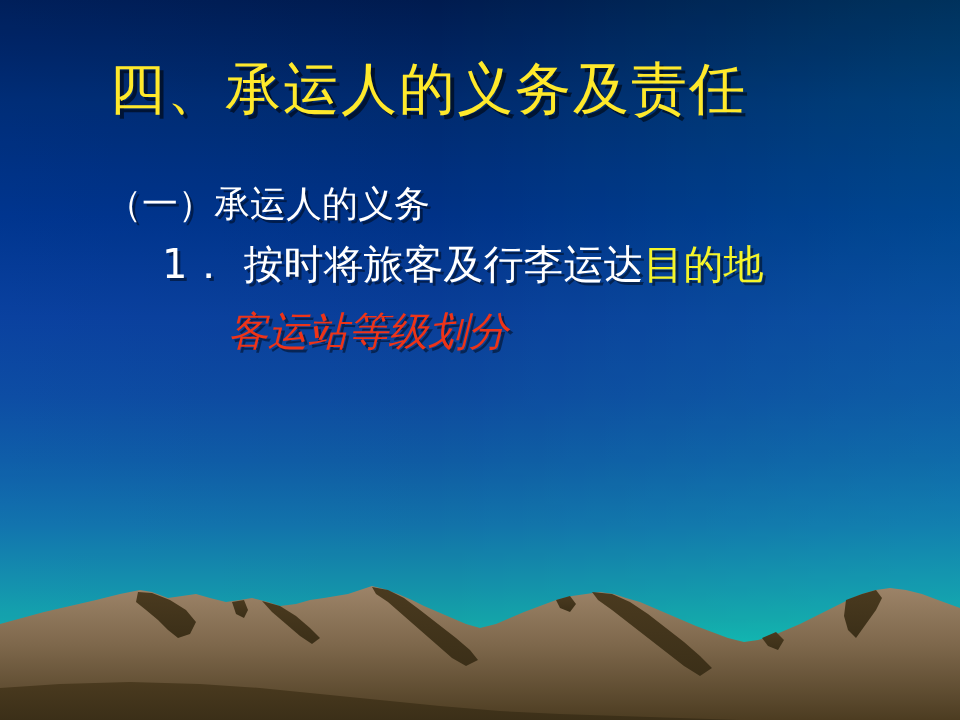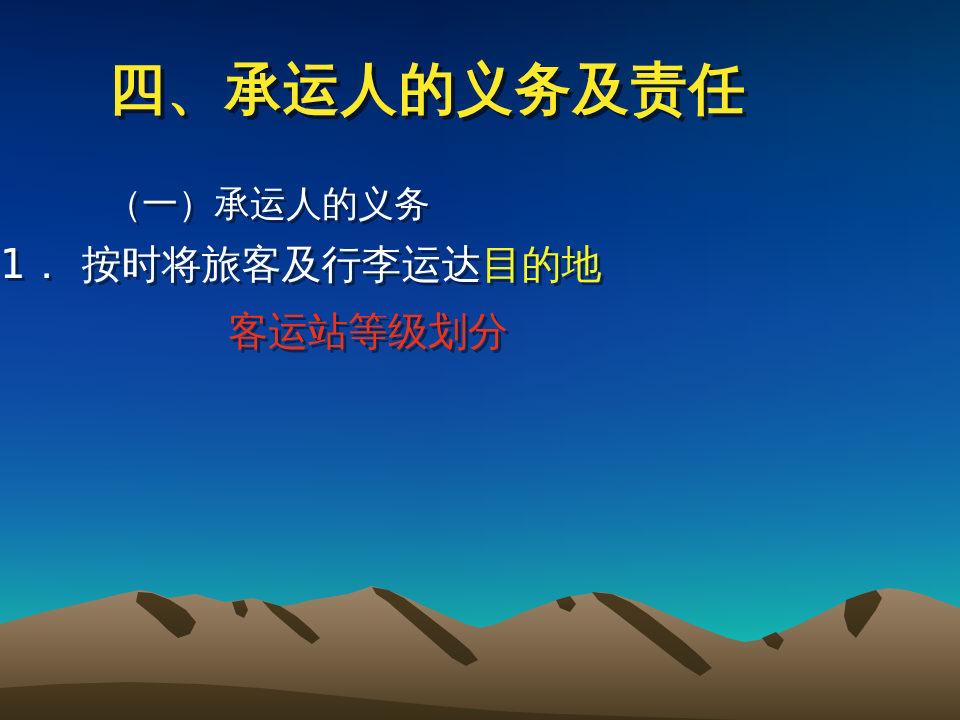--- a/index.html
+++ b/index.html
@@ -51,21 +51,21 @@
   }
 
   
   .title {
     position: absolute;
     top: 52px;
     left: 0;
     width: 856px;
     text-align: center;
     font-size: 56px;
-    font-weight: bold;
+    font-weight: normal;
     letter-spacing: 2px;
     color: #ffe92b;
     text-shadow: 4px 4px 0 rgba(0,0,0,0.55);
     z-index: 5;
     white-space: nowrap;
   }
 
   .body-block {
     position: absolute;
     left: 0;
@@ -80,33 +80,35 @@
     line-height: 1.0;
     text-shadow: 3px 3px 0 rgba(0,0,0,0.45);
     white-space: nowrap;
   }
   .lead {
     margin-left: 106px;
     font-size: 36px;
     margin-bottom: 22px;
   }
   .item {
+    margin-left: 162px;
     margin-bottom: 20px;
     font-size: 40px;
   }
   .num { letter-spacing: 1px; }
   .gap { display: inline-block; width: 14px; }
   .hl { color: #f5f52a; }
   .red-line {
     margin-left: 228px;
     margin-top: 10px;
     font-size: 40px;
     color: #ee3418;
     text-shadow: 3px 3px 0 rgba(0,0,0,0.45);
     white-space: nowrap;
+    font-style: italic;
   }
 </style>
 </head>
 <body>
 
 <div id="slide">
 
   <div class="title">四、承运人的义务及责任</div>
 
   <div class="body-block">

